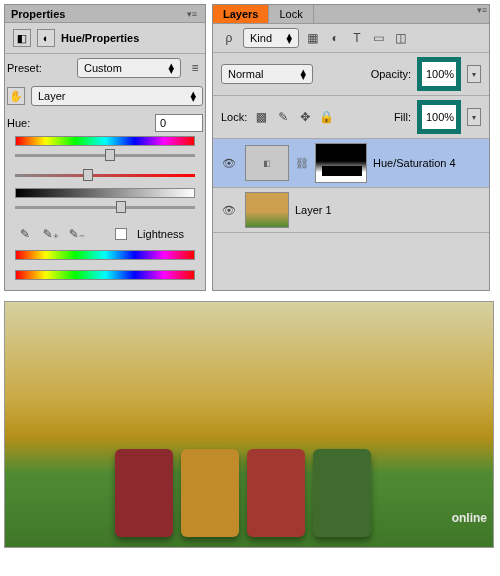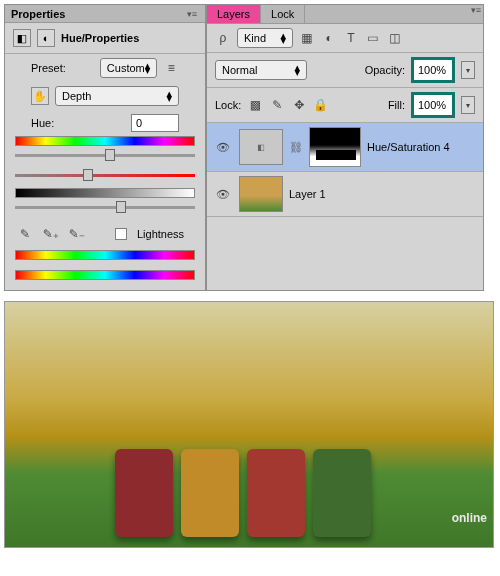--- a/index.html
+++ b/index.html
@@ -1,45 +1,45 @@
 <!DOCTYPE html>
 <html><head>
 <meta charset="utf-8">
 <style>
 *{box-sizing:border-box;margin:0;padding:0;font-family:"Lucida Grande",Arial,sans-serif;font-size:11px;color:#000}
 body{background:#fff;width:500px;height:576px}
-.main{display:flex;padding:4px}
+.main{display:flex;gap:6px;padding:4px}
 .panel{background:#d4d4d4;border:1px solid #8e8e8e}
 .props{width:202px}
 .layers{width:278px}
 .titlebar{height:18px;background:#b8b8b8;display:flex;align-items:center;padding:0 6px;border-bottom:1px solid #999;gap:8px}
 .titlebar .tab{font-weight:bold}
 .titlebar .spacer{flex:1}
 .minibtn{width:14px;height:10px;display:flex;align-items:center;justify-content:center;color:#555;font-size:9px}
 .subhead{display:flex;align-items:center;gap:6px;padding:6px 8px;border-bottom:1px solid #aaa}
 .iconbox{width:18px;height:18px;border:1px solid #888;background:#d9d9d9;display:inline-flex;align-items:center;justify-content:center}
-.row{display:flex;align-items:center;gap:6px;padding:4px 26px}
+.row{display:flex;align-items:center;gap:6px;padding:4px 2px}
 .select{flex:1;height:20px;background:#efefef;border:1px solid #7f7f7f;border-radius:3px;display:flex;align-items:center;padding:0 6px;justify-content:space-between}
 .select .arrows{font-size:9px;color:#555;display:flex;flex-direction:column;line-height:5px}
 .label{width:64px}
 .numbox{width:48px;height:18px;background:#fff;border:1px solid #7f7f7f;text-align:left;padding:0 4px;display:flex;align-items:center}
 .slider{height:14px;position:relative;margin:2px 10px 6px}
 .track{position:absolute;left:0;right:0;top:6px;height:3px;background:#999}
 .thumb{position:absolute;top:1px;width:10px;height:12px;background:#cfcfcf;border:1px solid #666}
 .rainbowbar{height:10px;margin:2px 10px 10px;border:1px solid #888;background:linear-gradient(90deg,red,#ff0,#0f0,#0ff,#00f,#f0f,red)}
 .huebar{height:10px;margin:0 10px 2px;border:1px solid #888;background:linear-gradient(90deg,red,#ff0,#0f0,#0ff,#00f,#f0f,red)}
 .graybar{height:10px;margin:0 10px 2px;border:1px solid #888;background:linear-gradient(90deg,#000,#fff)}
 .droppers{display:flex;gap:10px;align-items:center;padding:6px 12px}
 .checkbox{width:12px;height:12px;background:#fff;border:1px solid #7f7f7f}
 .tabrow{display:flex;background:#b8b8b8;border-bottom:1px solid #999}
 .ptab{padding:3px 10px;border-right:1px solid #999}
-.ptab.active{background:#ec4899;font-weight:normal}
+.ptab.active{background:#f97316;font-weight:bold}
 .toolrow{display:flex;align-items:center;gap:6px;padding:4px 8px;border-bottom:1px solid #aaa}
 .glyph{width:16px;height:16px;display:inline-flex;align-items:center;justify-content:center;color:#444;font-size:12px}
-.pctbox{height:26px;background:#fff;border:3px solid #0f766e;padding:0 4px;display:flex;align-items:center;width:44px}
+.pctbox{height:34px;background:#fff;border:5px solid #0f766e;padding:0 4px;display:flex;align-items:center;width:44px}
 .ddbtn{width:14px;height:18px;border:1px solid #7f7f7f;background:#d9d9d9;display:flex;align-items:center;justify-content:center;font-size:8px;color:#444}
 .layerlist{background:#d4d4d4}
 .layer{display:flex;align-items:center;border-bottom:1px solid #aaa;padding:4px 6px;gap:6px}
 .layer.sel{background:#a9c1e8}
 .vis{width:20px;display:flex;justify-content:center;color:#444}
 .thumb1{width:44px;height:36px;border:1px solid #888;background:#c8c8c8;display:flex;align-items:center;justify-content:center;font-size:8px;color:#666}
 .link{width:14px;text-align:center;color:#555}
 .mask{width:52px;height:40px;border:1px solid #888;background:linear-gradient(180deg,#000 0%,#000 45%,#fff 75%,#fff 100%);position:relative}
 .mask:after{content:"";position:absolute;bottom:6px;left:6px;width:40px;height:10px;background:#000}
 .mask2{width:52px;height:40px;border:1px solid #888;background:linear-gradient(180deg,#fff 0%,#fff 55%,#000 100%);position:relative}
@@ -78,21 +78,21 @@
         <span class="arrows">
             <span>▴</span>
             <span>▾</span>
           </span>
       </div>
       <span class="glyph">≡</span>
     </div>
     <div class="row">
       <span class="iconbox">✋</span>
       <div class="select">
-        <span>Depth</span>
+        <span>Layer</span>
         <span class="arrows">
             <span>▴</span>
             <span>▾</span>
           </span>
       </div>
     </div>
 
     <div class="row">
       <span class="label">Hue:</span>
       <span style="flex:1"></span>

